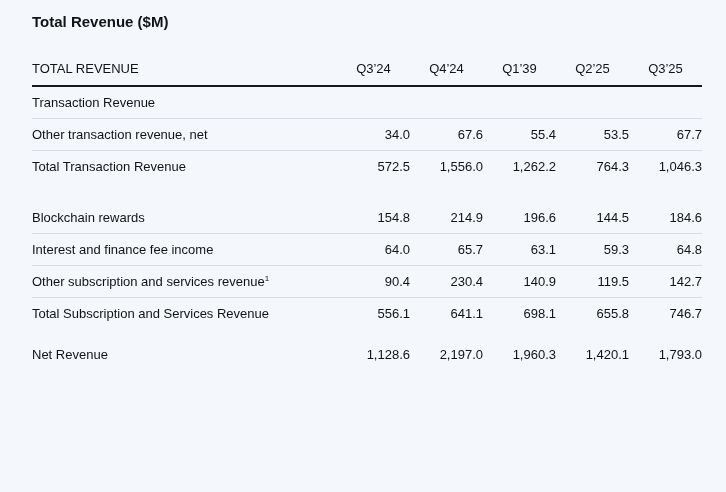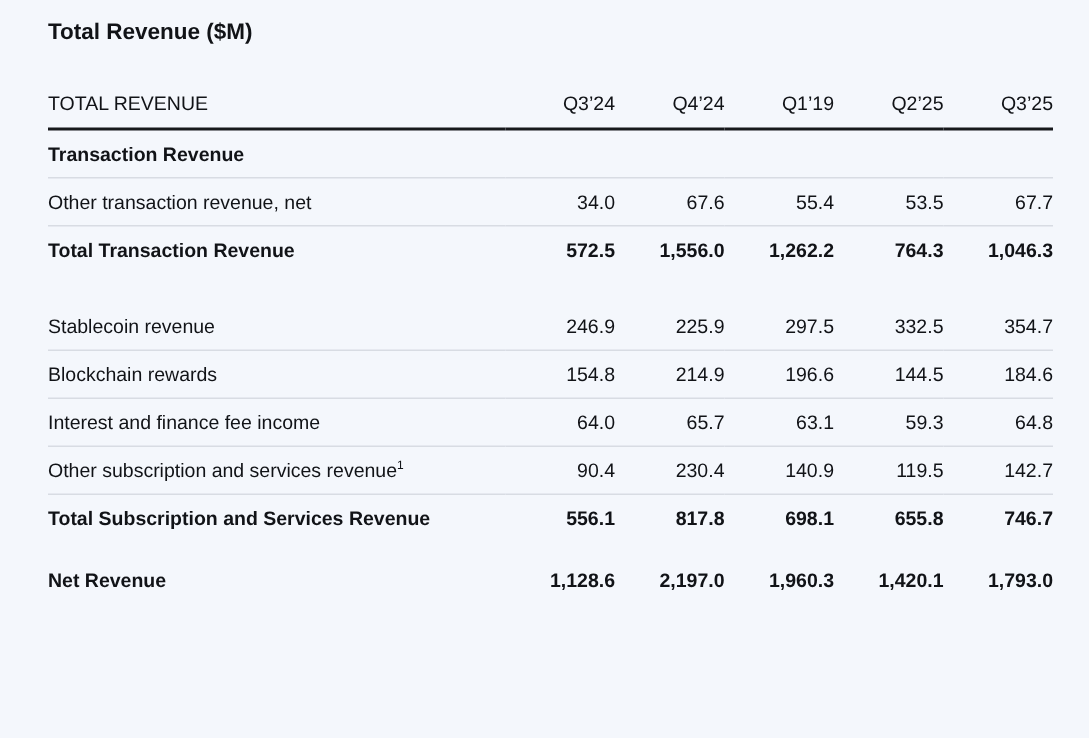--- a/index.html
+++ b/index.html
@@ -32,28 +32,28 @@
     color:var(--fg);
   }
   col.c-num{width:73px;}
   thead th{
     text-align:left;
     font-weight:normal;
     padding:10px 0 9px 0;
     border-bottom:2px solid var(--rule-dark);
     white-space:nowrap;
   }
-  thead th.num{text-align:right;}
+  thead th.num{text-align:center;}
   tbody td{
     padding:8px 0;
     vertical-align:middle;
     white-space:nowrap;
   }
   td.num{text-align:right;}
-  tr.section>td, tr.total>td{font-weight:bold;}
+  tr.section>td, tr.total>td{font-weight:normal;}
   tr.b-thin>td{border-bottom:1px solid var(--rule-light);}
   tr.spacer>td{padding:0;height:20px;}
   tr.spacer.sm>td{height:10px;}
   sup{font-size:8px;line-height:0;}
 </style>
 </head>
 <body>
 
 <div class="screen">
   <div class="title">Total Revenue ($M)</div>
@@ -64,21 +64,21 @@
       <col class="c-num">
       <col class="c-num">
       <col class="c-num">
       <col class="c-num">
     </colgroup>
     <thead>
       <tr id="header-row">
         <th>TOTAL REVENUE</th>
       <th class="num">Q3’24</th>
           <th class="num">Q4’24</th>
-          <th class="num">Q1’19</th>
+          <th class="num">Q1’39</th>
           <th class="num">Q2’25</th>
           <th class="num">Q3’25</th>
         </tr>
     </thead>
     <tbody id="table-body">
         <tr class="section b-thin">
           <td>Transaction Revenue</td>
           <td class="num"></td>
           <td class="num"></td>
           <td class="num"></td>
@@ -98,28 +98,20 @@
           <td class="num">572.5</td>
           <td class="num">1,556.0</td>
           <td class="num">1,262.2</td>
           <td class="num">764.3</td>
           <td class="num">1,046.3</td>
         </tr>
         <tr class="spacer lg">
           <td colspan="6"></td>
         </tr>
         <tr class="data b-thin">
-          <td>Stablecoin revenue</td>
-          <td class="num">246.9</td>
-          <td class="num">225.9</td>
-          <td class="num">297.5</td>
-          <td class="num">332.5</td>
-          <td class="num">354.7</td>
-        </tr>
-        <tr class="data b-thin">
           <td>Blockchain rewards</td>
           <td class="num">154.8</td>
           <td class="num">214.9</td>
           <td class="num">196.6</td>
           <td class="num">144.5</td>
           <td class="num">184.6</td>
         </tr>
         <tr class="data b-thin">
           <td>Interest and finance fee income</td>
           <td class="num">64.0</td>
@@ -132,21 +124,21 @@
           <td>Other subscription and services revenue<sup>1</sup></td>
           <td class="num">90.4</td>
           <td class="num">230.4</td>
           <td class="num">140.9</td>
           <td class="num">119.5</td>
           <td class="num">142.7</td>
         </tr>
         <tr class="total">
           <td>Total Subscription and Services Revenue</td>
           <td class="num">556.1</td>
-          <td class="num">817.8</td>
+          <td class="num">641.1</td>
           <td class="num">698.1</td>
           <td class="num">655.8</td>
           <td class="num">746.7</td>
         </tr>
         <tr class="spacer sm">
           <td colspan="6"></td>
         </tr>
         <tr class="total">
           <td>Net Revenue</td>
           <td class="num">1,128.6</td>

